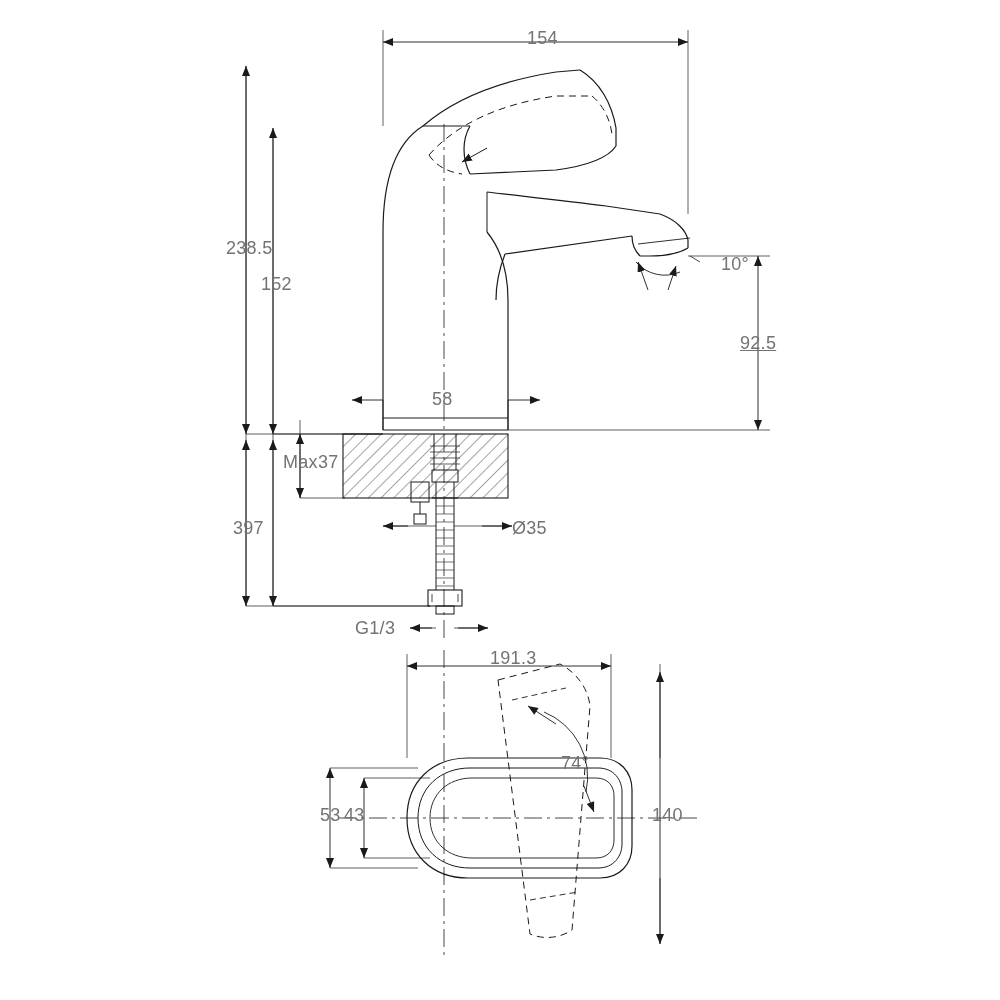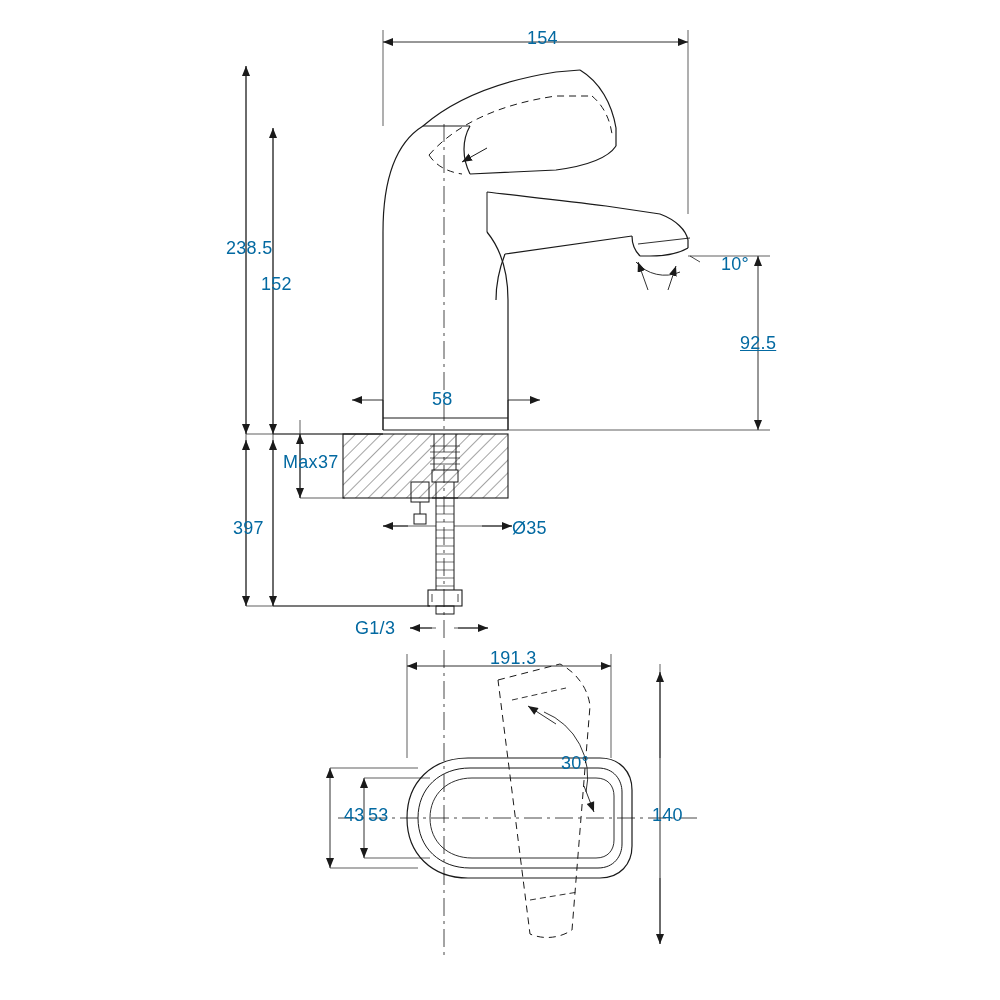--- a/index.html
+++ b/index.html
@@ -22,21 +22,21 @@
     position: absolute;
     top: 0;
     left: 0;
     width: 1000px;
     height: 1000px;
   }
   .dimtext {
     position: absolute;
     font-family: "Liberation Sans", sans-serif;
     font-size: 17px;
-    color: #0369a1;
+    color: #737373;
     white-space: nowrap;
     letter-spacing: 0.3px;
   }
   .dimtext.big {
     font-size: 18px;
   }
 </style>
 </head>
 <body>
 
@@ -178,18 +178,18 @@
   <div class="dimtext big" style="left:261px; top:274px;">152</div>
   <div class="dimtext big" style="left:740px; top:333px;text-decoration:underline;">92.5</div>
   <div class="dimtext big" style="left:701px; top:254px;margin-left:20px;">10°</div>
   <div class="dimtext big" style="left:432px; top:389px;">58</div>
   <div class="dimtext big" style="left:283px; top:452px;">Max37</div>
   <div class="dimtext big" style="left:233px; top:518px;">397</div>
   <div class="dimtext big" style="left:512px; top:518px;">Ø35</div>
   <div class="dimtext big" style="left:355px; top:618px;">G1/3</div>
 
   <div class="dimtext big" style="left:490px; top:648px;">191.3</div>
-  <div class="dimtext big" style="left:320px; top:805px;margin-left:48px;">53</div>
+  <div class="dimtext big" style="left:320px; top:805px;">53</div>
   <div class="dimtext big" style="left:344px; top:805px;">43</div>
-  <div class="dimtext big" style="left:561px; top:753px;">30°</div>
+  <div class="dimtext big" style="left:561px; top:753px;">74°</div>
   <div class="dimtext big" style="left:652px; top:805px;">140</div>
 
 </div>
 
 </body></html>

